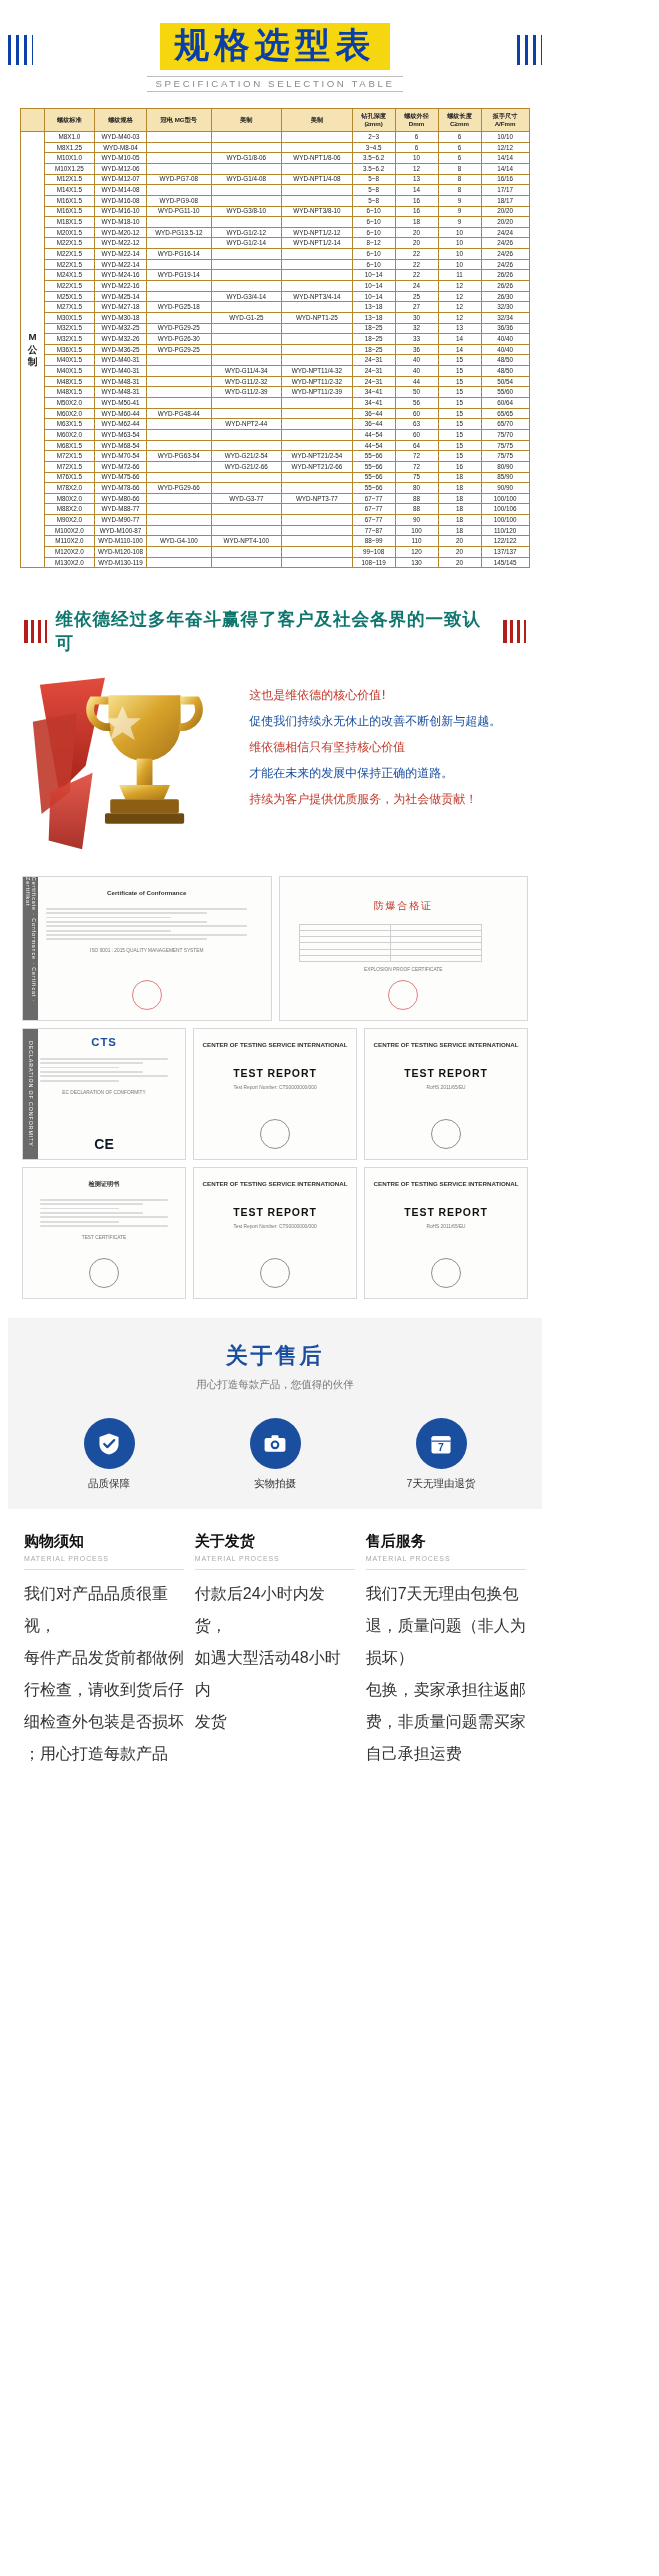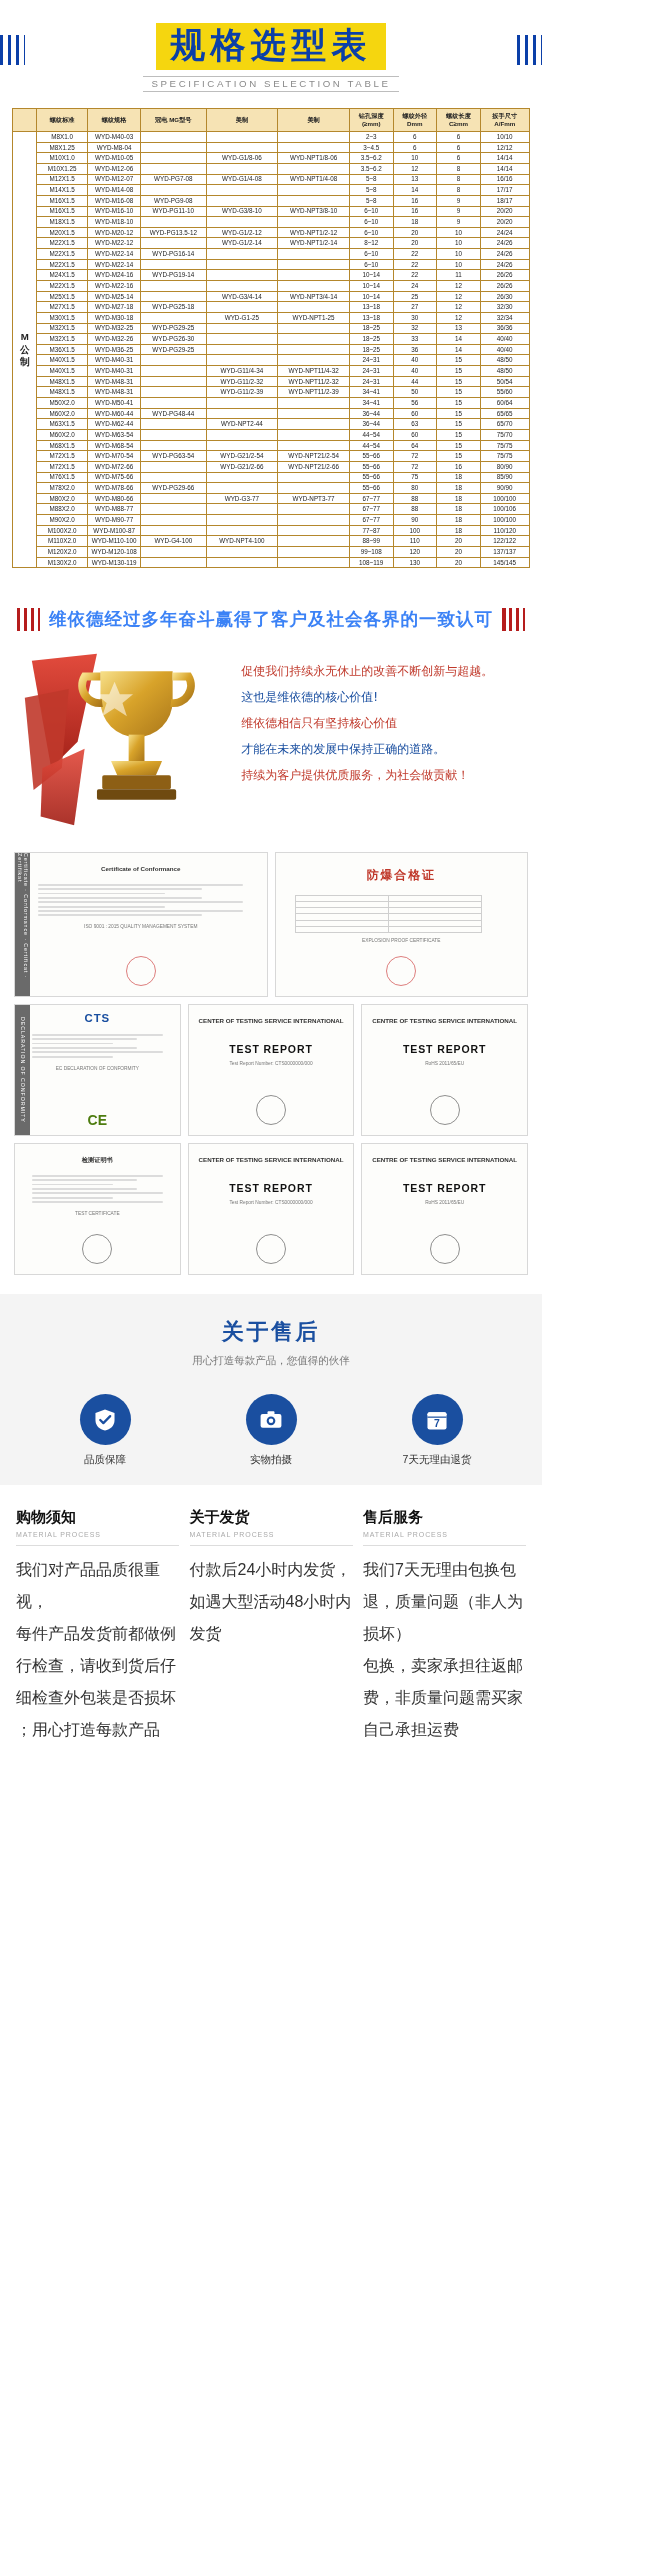--- a/index.html
+++ b/index.html
@@ -3,21 +3,21 @@
 <meta charset="utf-8">
 <style>
   * { box-sizing: border-box; }
   html, body { margin:0; padding:0; }
   body {
     width:659px;
     background:#ffffff;
     font-family:"Liberation Sans", sans-serif;
     color:#222;
   }
-  .page { width:542px; position:relative; }
+  .page { width:542px; position:relative;padding-left:8px; }
 
   
   .title-wrap {
     padding:23px 0 12.3px;
     text-align:center;
     position:relative;
   }
   .title-inner { display:inline-block; position:relative; padding:0 39px; }
   .title-main {
     font-family:"DejaVu Sans", sans-serif;
@@ -92,21 +92,21 @@
   }
   .honor-head {
     display:flex; align-items:center; justify-content:center; gap:8.8px;
     margin-bottom:5.3px;
   }
   .honor-bars {
     width:23px; height:23px;
     background:repeating-linear-gradient(to right,#b51d1d 0 3.5px,transparent 3.5px 7px);
   }
   .honor-title {
-    font-size:17.6px; font-weight:bold; color:#3b82f6; letter-spacing:0.9px;
+    font-size:17.6px; font-weight:bold; color:#0f766e; letter-spacing:0.9px;
     font-family:"DejaVu Sans", sans-serif;
   }
   .honor-body { display:flex; gap:5.3px; margin-top:3.5px; }
   .trophy-art { width:220px; height:207px; position:relative; flex:none; }
   .honor-text {
     flex:1; padding-top:23px; font-size:12px; line-height:2.15;
     font-family:"DejaVu Sans", sans-serif;
   }
   .honor-text div:nth-child(odd){ color:#c0392b; }
   .honor-text div:nth-child(even){ color:#1a4fa0; }
@@ -135,25 +135,25 @@
   .cert-lines i {
     display:block; height:1.8px; background:#dcdcdc; margin:2.6px 0; border-radius:0.9px;
   }
   .cert-lines i:nth-child(2n){ width:80%; }
   .cert-lines i:nth-child(3n){ width:62%; }
   .cert-seal {
     width:30px; height:30px; border:1.8px solid #cc3b3b; border-radius:50%;
     margin:auto auto 3.5px; opacity:.65;
   }
   .cert-seal.dark { border-color:#555; }
-  .cert-ce { font-size:14px; font-weight:bold; color:#4d7c0f; margin-top:auto; }
+  .cert-ce { font-size:14px; font-weight:bold; color:#0f172a; margin-top:auto; }
   .cert-table { width:88%; margin-top:5.3px; border-collapse:collapse; }
   .cert-table td { border:0.9px solid #cfcfcf; height:6.2px; }
   .cert-red-head {
-    color:#c0392b; font-size:12px; font-weight:bold; letter-spacing:1.8px; margin-top:7px;
+    color:#c0392b; font-size:10px; font-weight:normal; letter-spacing:1.8px; margin-top:15px;
   }
 
   
   .after {
     margin-top:19.3px; background:#f4f4f4; padding:23px 0 17.6px; text-align:center;
   }
   .after-title {
     font-size:22px; font-weight:bold; color:#1a4fa0; letter-spacing:2.6px;
     font-family:"DejaVu Sans", sans-serif;
   }
@@ -701,22 +701,22 @@
           <path d="M96 46 h-18 a20 20 0 0 0 20 30" fill="none" stroke="url(#gold)" stroke-width="9"></path>
           <path d="M178 46 h18 a20 20 0 0 1 -20 30" fill="none" stroke="url(#gold)" stroke-width="9"></path>
           <rect x="128" y="112" width="18" height="30" fill="url(#gold)"></rect>
           <path d="M108 142 h58 l-7 16 h-44 Z" fill="url(#gold)"></path>
           <rect x="98" y="158" width="78" height="16" rx="2" fill="#8d5f15"></rect>
           <rect x="92" y="174" width="90" height="12" rx="2" fill="#6f4a10"></rect>
           <path d="M112 52 l6 14 h15 l-12 10 5 15 -14-9 -14 9 5-15 -12-10 h15 Z" fill="#fff" opacity=".55"></path>
         </svg>
       </div>
       <div class="honor-text">
+        <div>这也是维依德的核心价值!</div>
         <div>促使我们持续永无休止的改善不断创新与超越。</div>
-        <div>这也是维依德的核心价值!</div>
         <div>维依德相信只有坚持核心价值</div>
         <div>才能在未来的发展中保持正确的道路。</div>
         <div>持续为客户提供优质服务，为社会做贡献！</div>
       </div>
     </div>
   </div>
 
   <div class="certs">
 
     <div class="cert-row">

